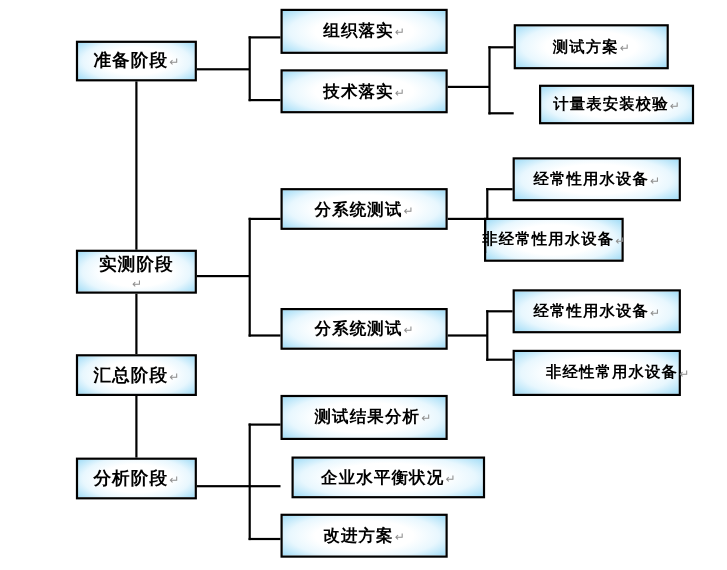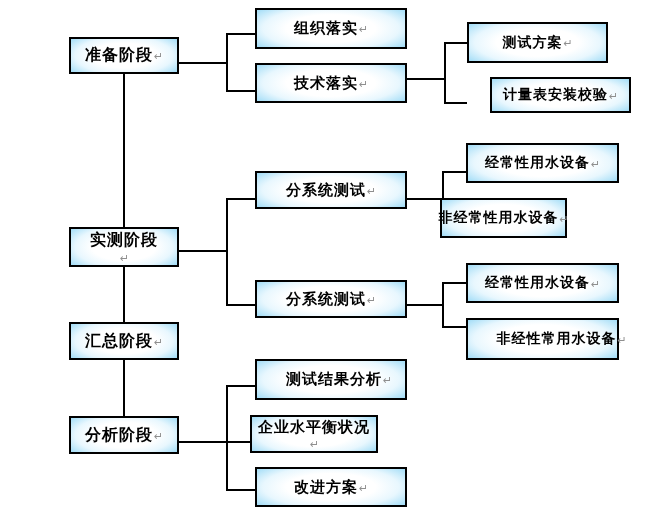--- a/index.html
+++ b/index.html
@@ -43,21 +43,21 @@
   .n-prep       {left:69px;  top:37px;  width:110px; height:37px;}
   .n-measure    {left:69px;  top:227px; width:110px; height:40px;flex-direction:column;}
   .n-summary    {left:69px;  top:322px; width:110px; height:38px;text-align:center;}
   .n-analysis   {left:69px;  top:416px; width:110px; height:38px;}
 
   .n-org        {left:255px; top:8px;   width:152px; height:41px;}
   .n-tech       {left:255px; top:63px;  width:152px; height:40px;}
   .n-subsys     {left:255px; top:171px; width:152px; height:38px;}
   .n-overall    {left:255px; top:280px; width:152px; height:38px;}
   .n-result     {left:255px; top:359px; width:152px; height:41px;padding-left:16px;}
-  .n-balance    {left:250px; top:415px; width:128px; height:38px;flex-direction:column;}
+  .n-balance    {left:265px; top:415px; width:176px; height:38px;}
   .n-improve    {left:255px; top:467px; width:152px; height:40px;align-items:center;}
 
   .n-plan       {left:467px; top:22px;  width:141px; height:41px;}
   .n-meter      {left:467px; top:77px;  width:141px; height:36px;margin-left:23px;}
   .n-regular1   {left:466px; top:143px; width:153px; height:40px;}
   .n-nonregular1{left:440px; top:198px; width:127px; height:40px;}
   .n-regular2   {left:466px; top:263px; width:153px; height:40px;}
   .n-nonregular2{left:466px; top:318px; width:153px; height:42px;padding-left:38px;}
 
   

